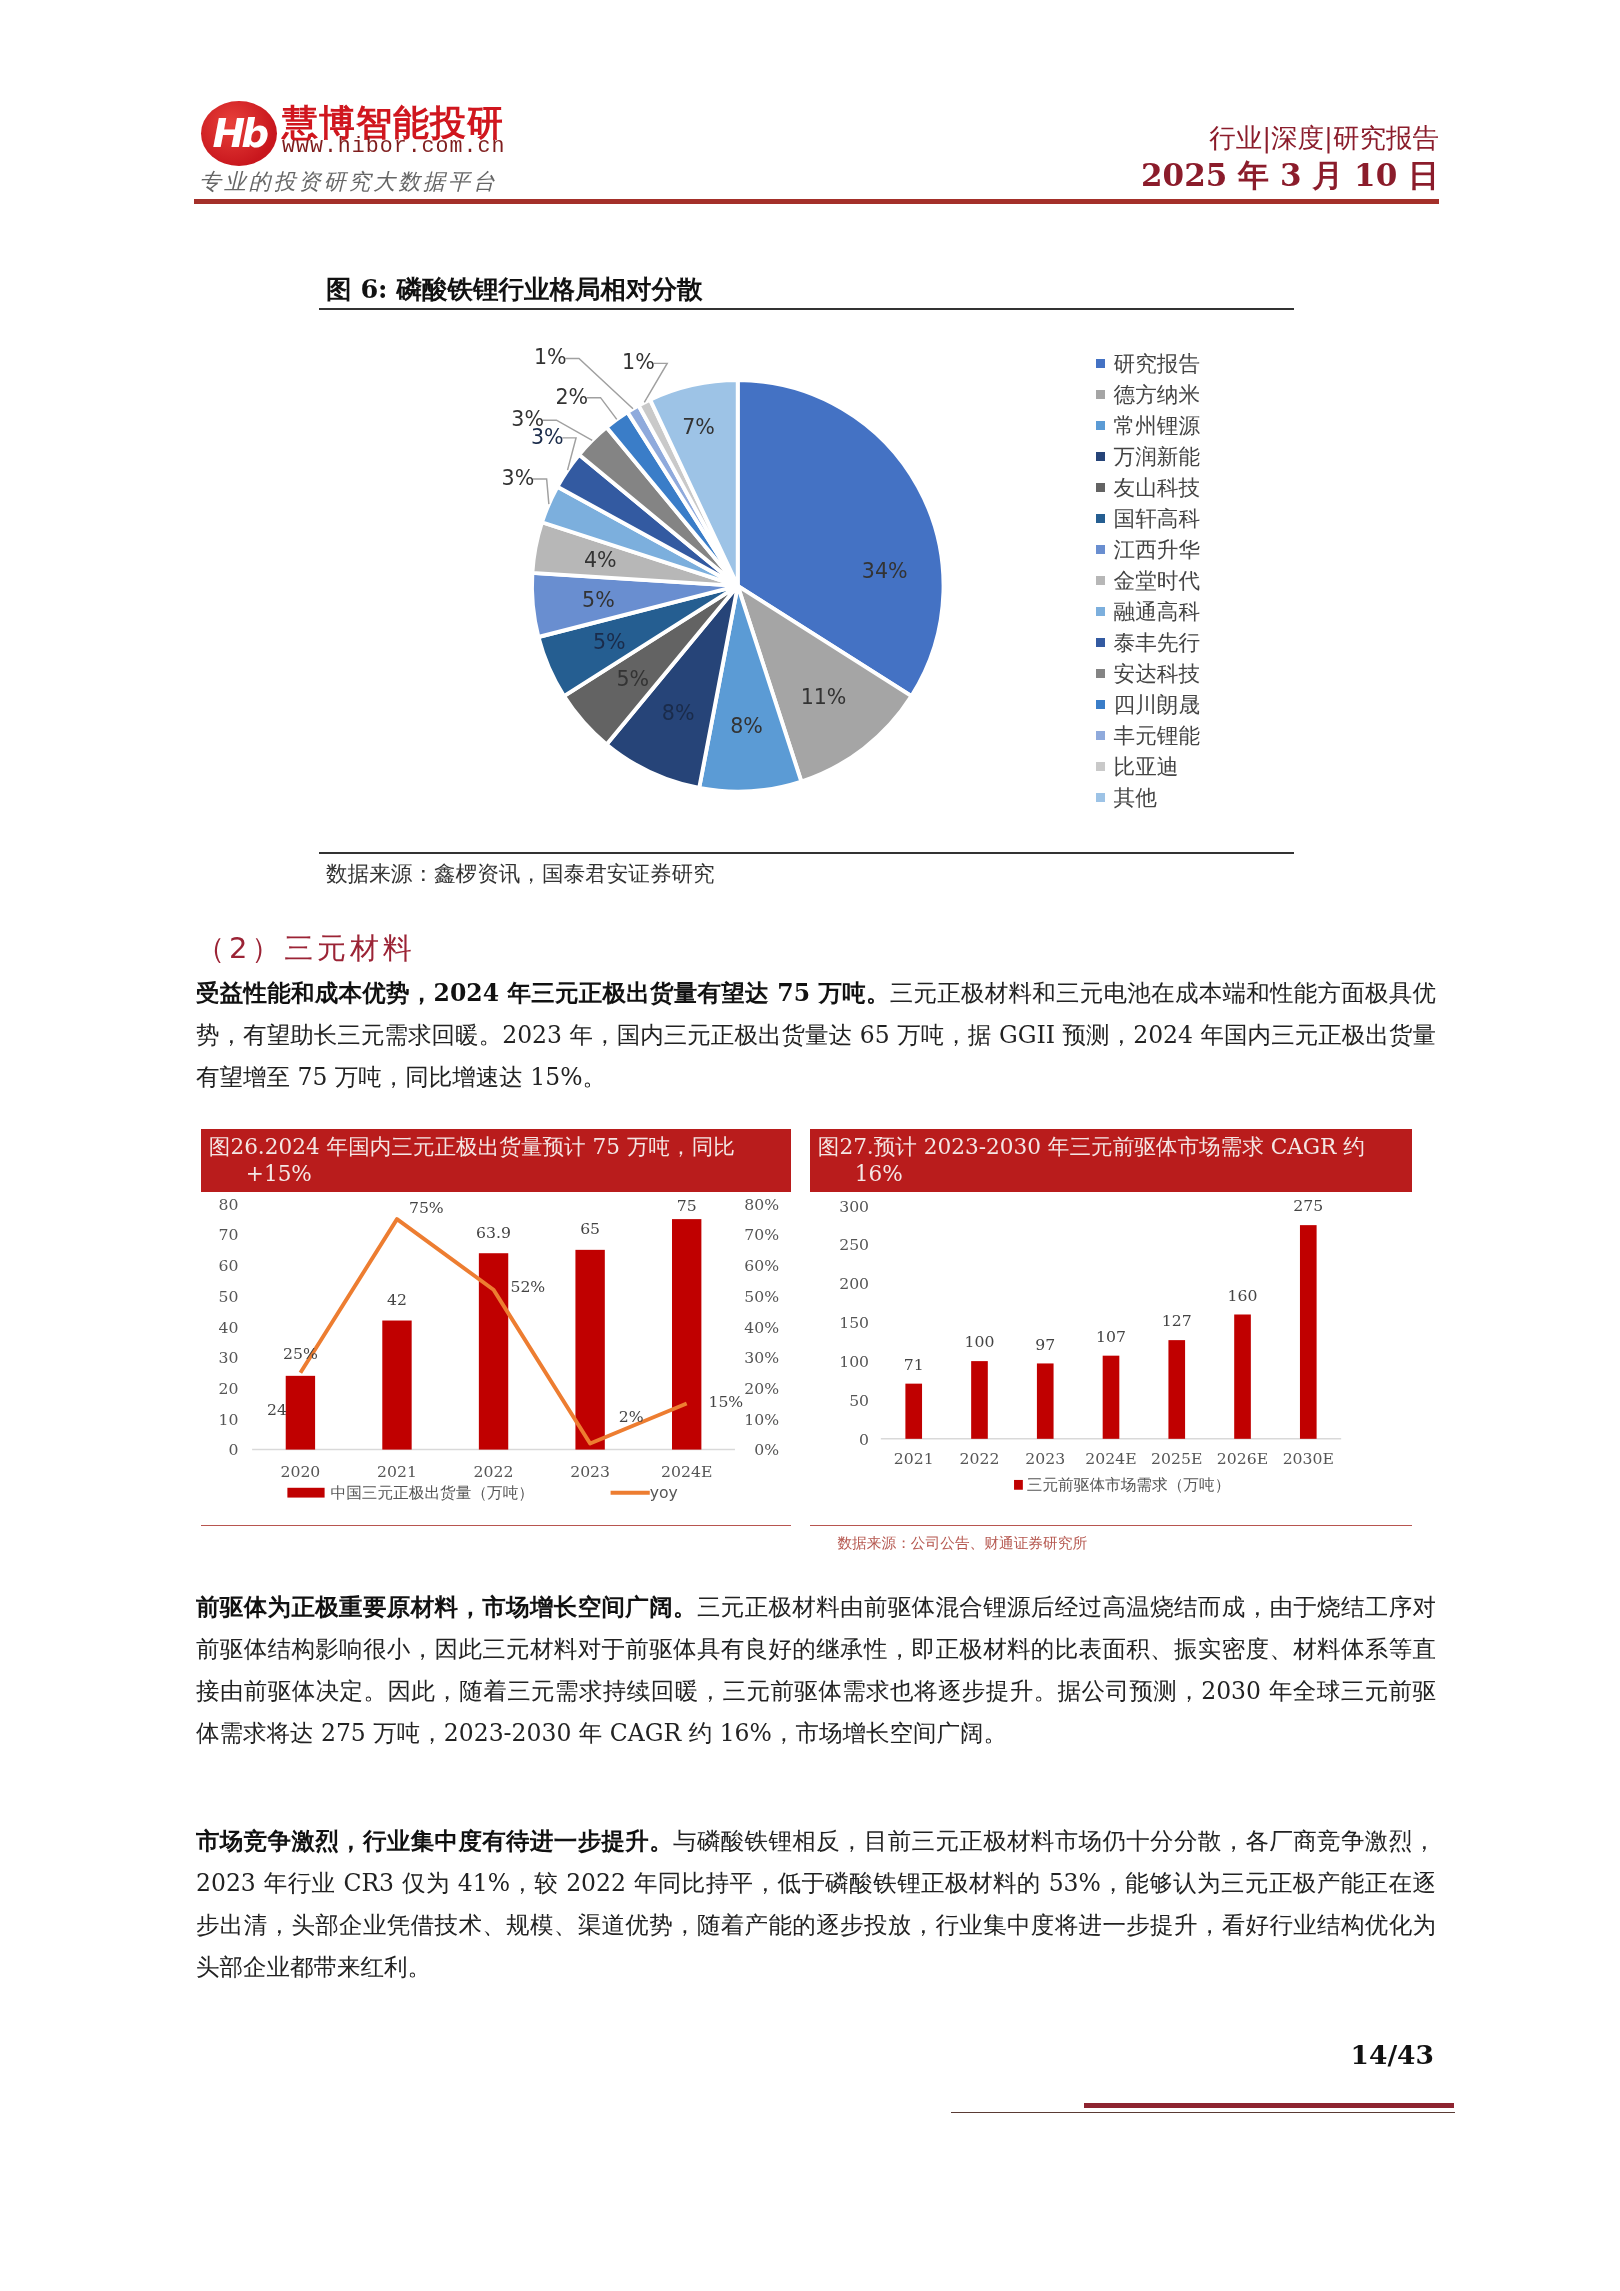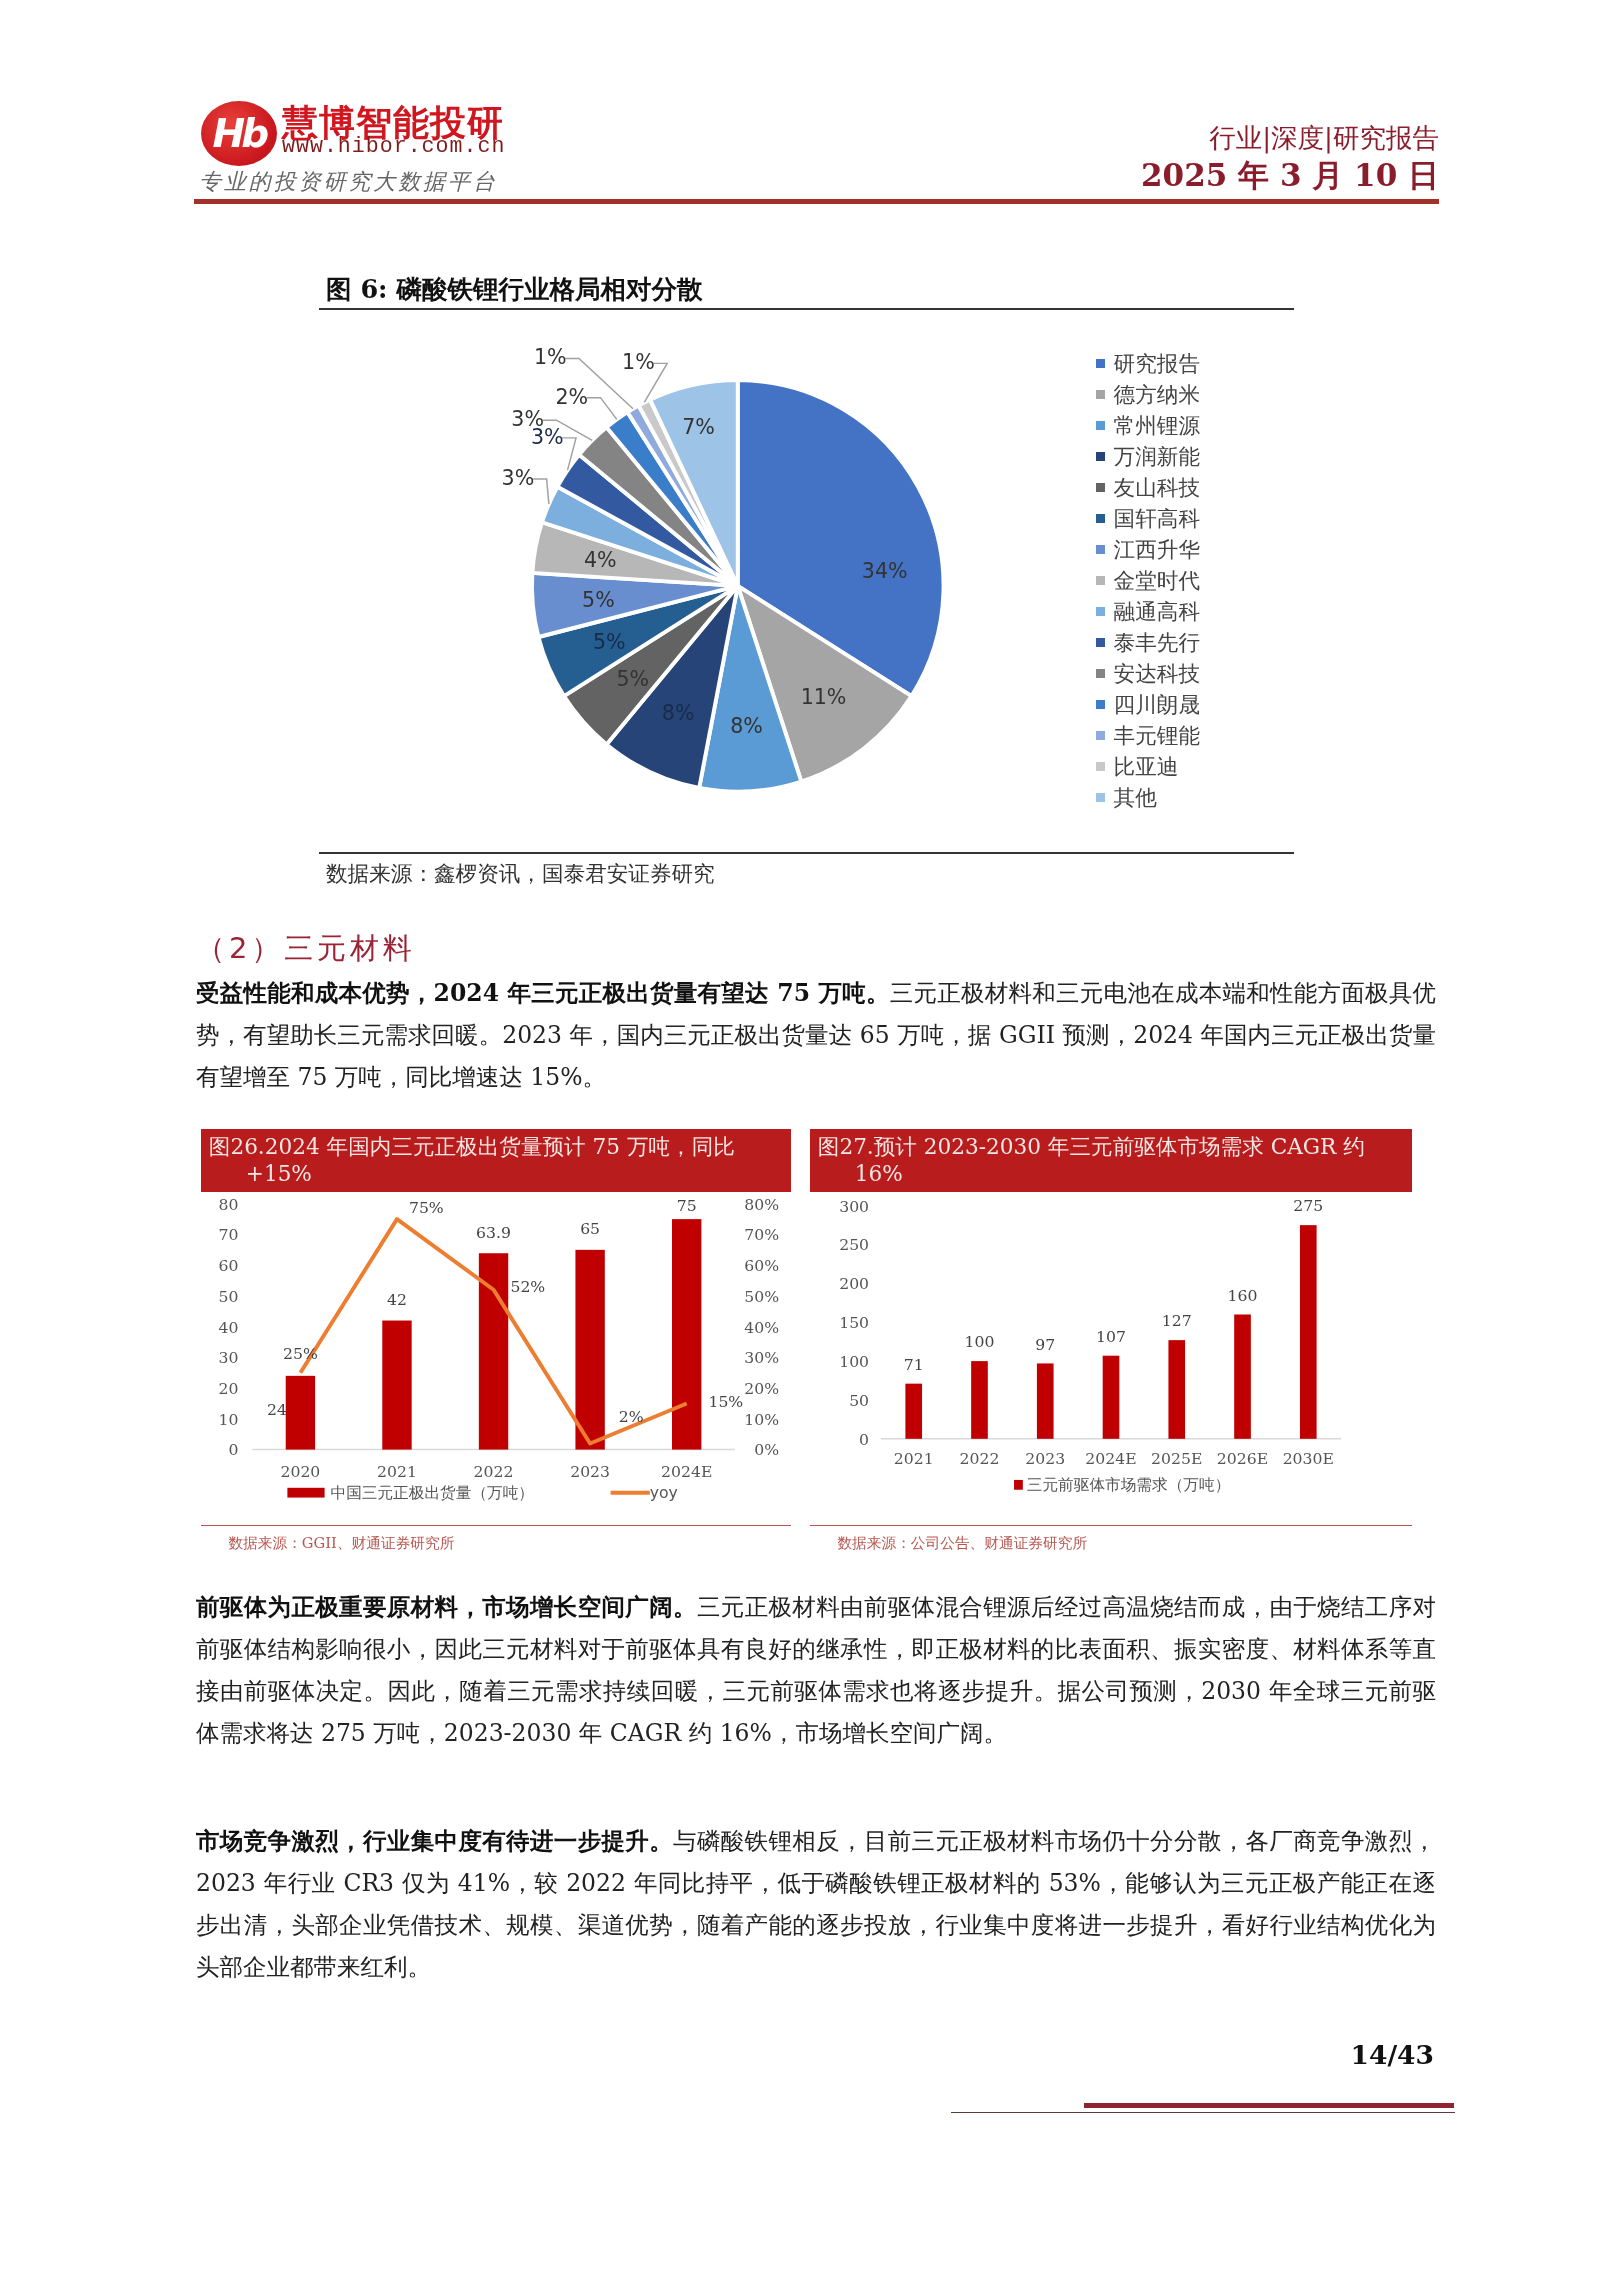--- a/index.html
+++ b/index.html
@@ -210,21 +210,20 @@
       <text x="229.89999999999998" y="21.6875" text-anchor="middle" font-size="16" fill="#444">75%</text>
       <text x="333.5" y="101.85" text-anchor="middle" font-size="16" fill="#444">52%</text>
       <text x="439.09999999999997" y="234.72500000000002" text-anchor="middle" font-size="16" fill="#444">2%</text>
       <text x="535.7" y="219.9375" text-anchor="middle" font-size="16" fill="#444">15%</text>
       <rect x="88" y="302" width="38" height="10" fill="#c00000"></rect>
       <text x="132" y="312" font-size="16" fill="#555">中国三元正极出货量（万吨）</text>
       <line x1="418" y1="307" x2="458" y2="307" stroke="#ed7d31" stroke-width="4"></line>
       <text x="458" y="312" font-size="16" fill="#555" style="font-family:&quot;DejaVu Sans&quot;,sans-serif">yoy</text>
     </svg>
   <div class="chart-src-rule"></div>
-  <div class="chart-src" style="padding:8.8px 0 0 27.4px;">数据来源：GGII、财通证券研究所</div>
 </div>
 
 <div class="abs" style="left:810px; top:1129px; width:602px;">
   <div class="chart-header">
     <span>图27.预计  2023-2030  年三元前驱体市场需求  CAGR  约</span>
     <span class="sub">16%</span>
   </div>
   <svg id="chart27" width="602" height="333" viewBox="0 0 614 340" style="display:block;">
       <text x="60" y="258" text-anchor="end" font-size="16" fill="#555">0</text>
       <text x="60" y="218.33333333333334" text-anchor="end" font-size="16" fill="#555">50</text>

